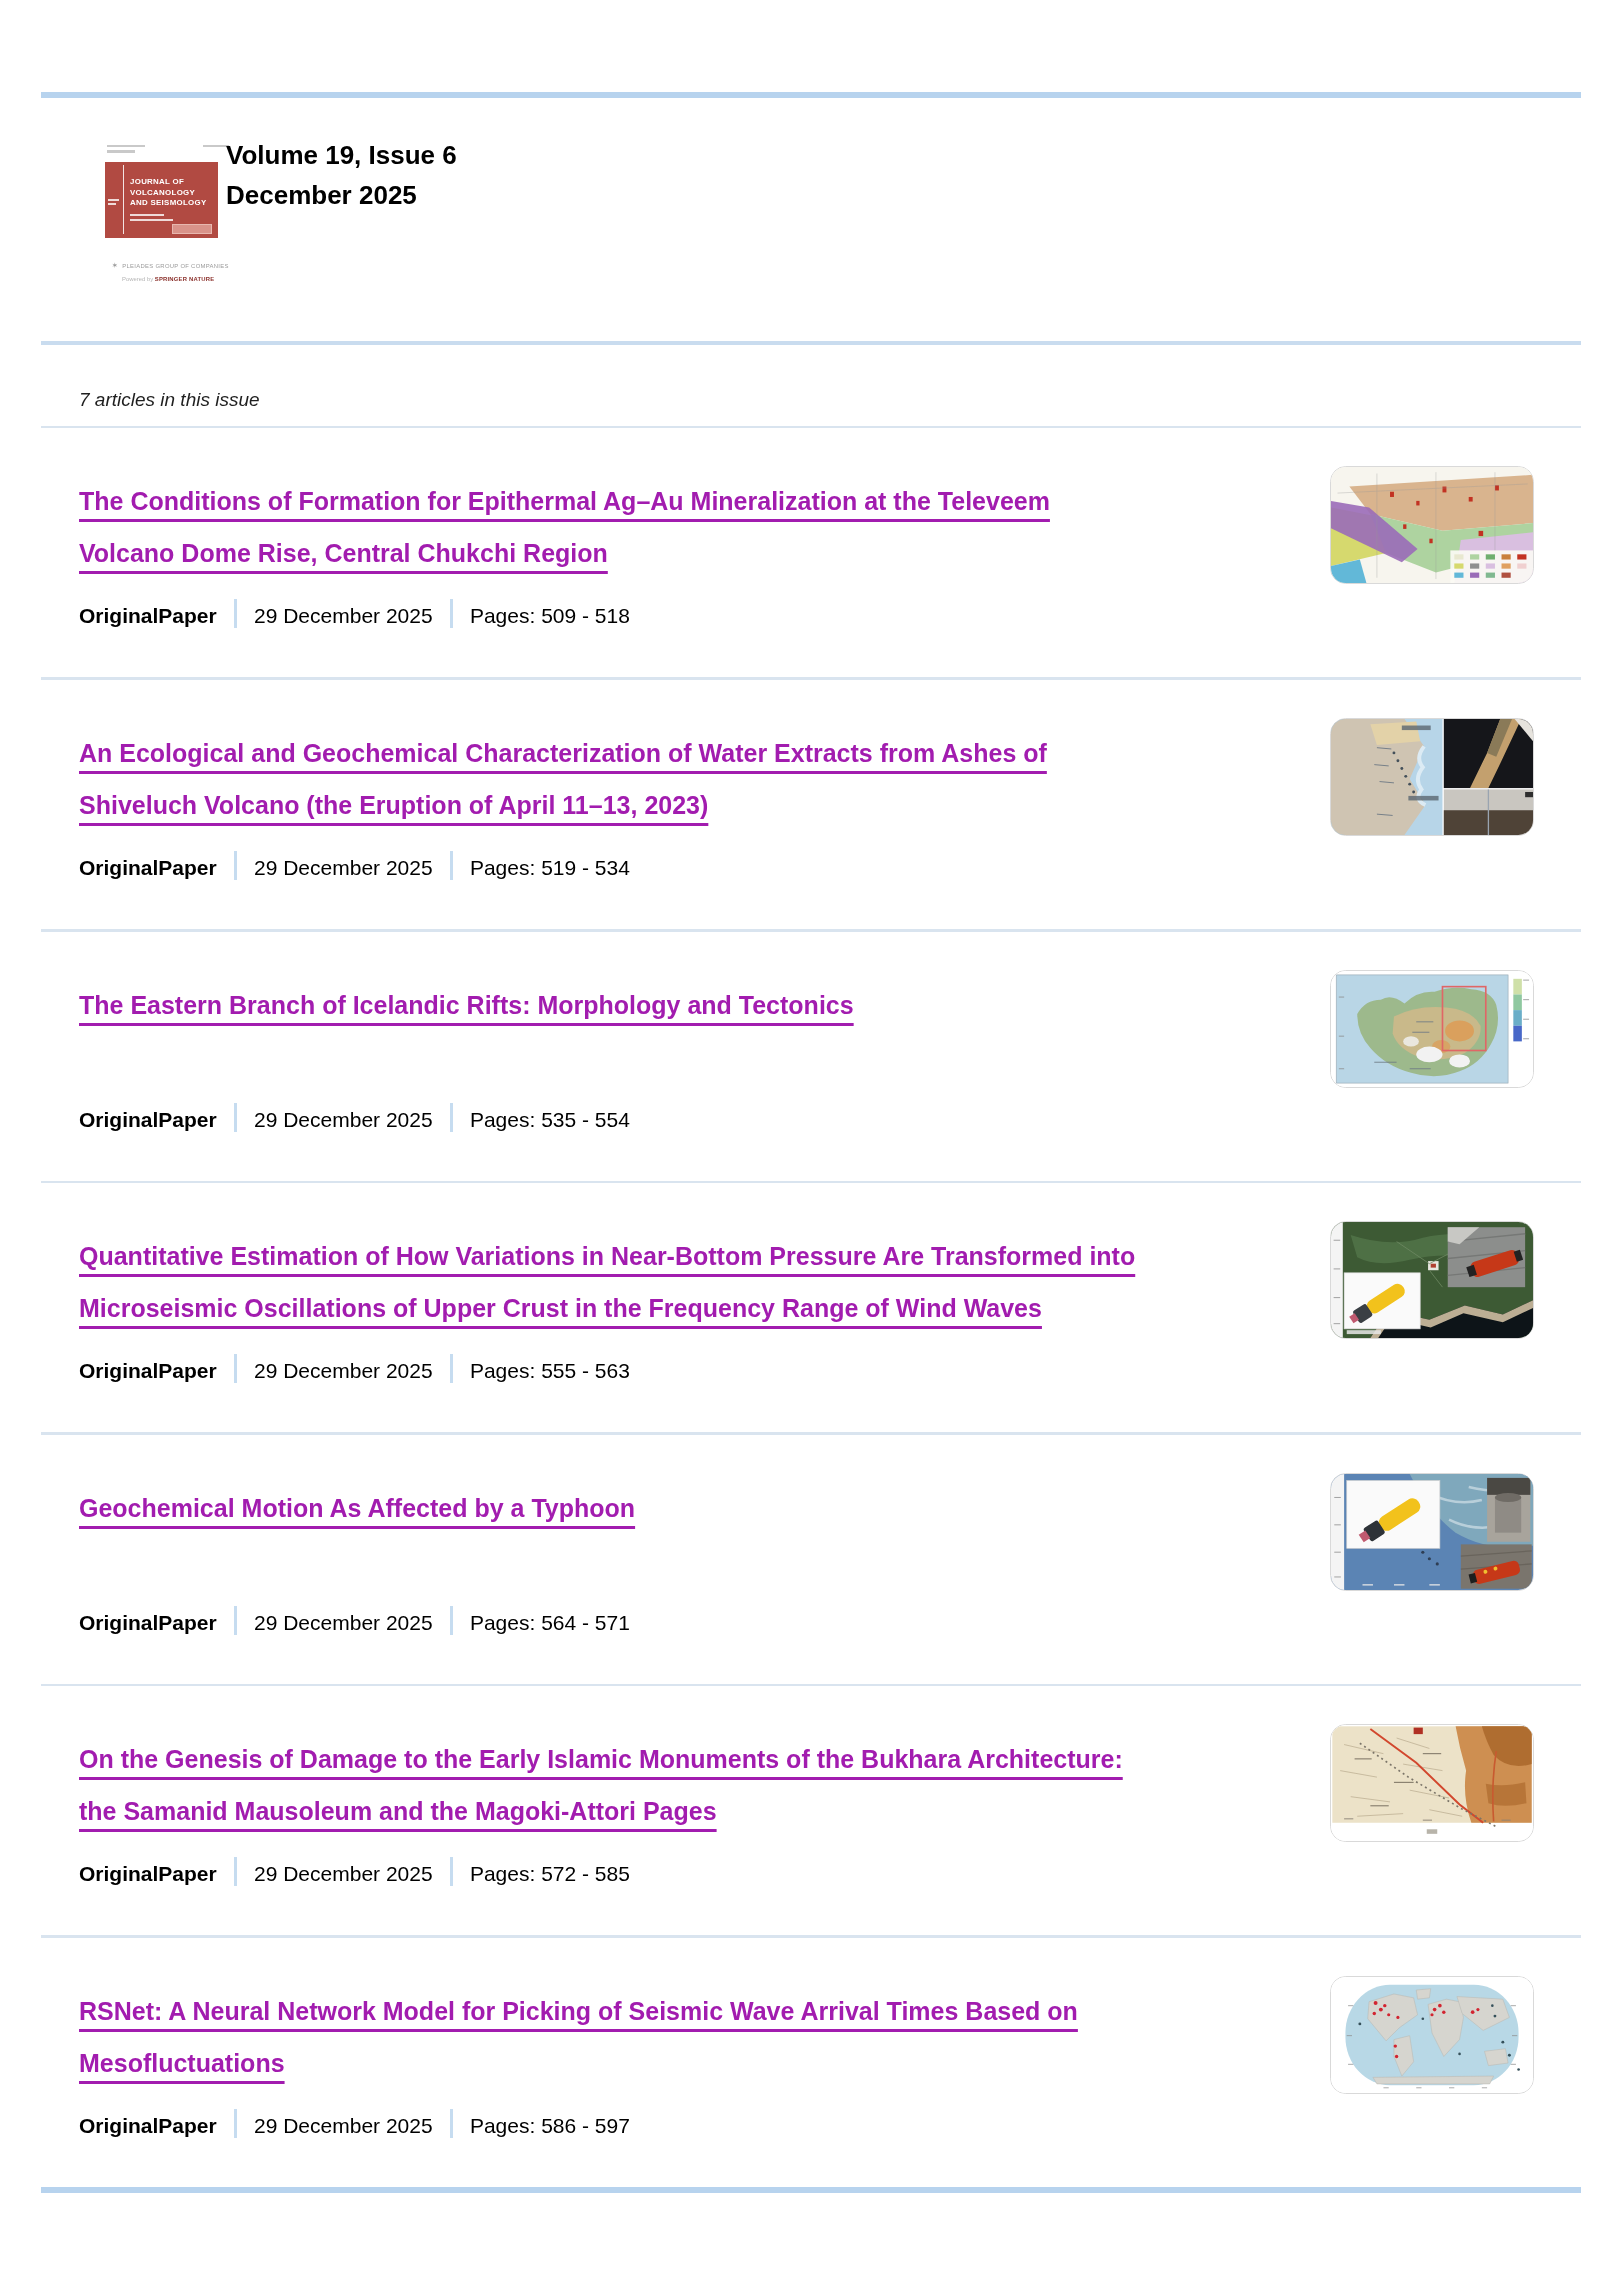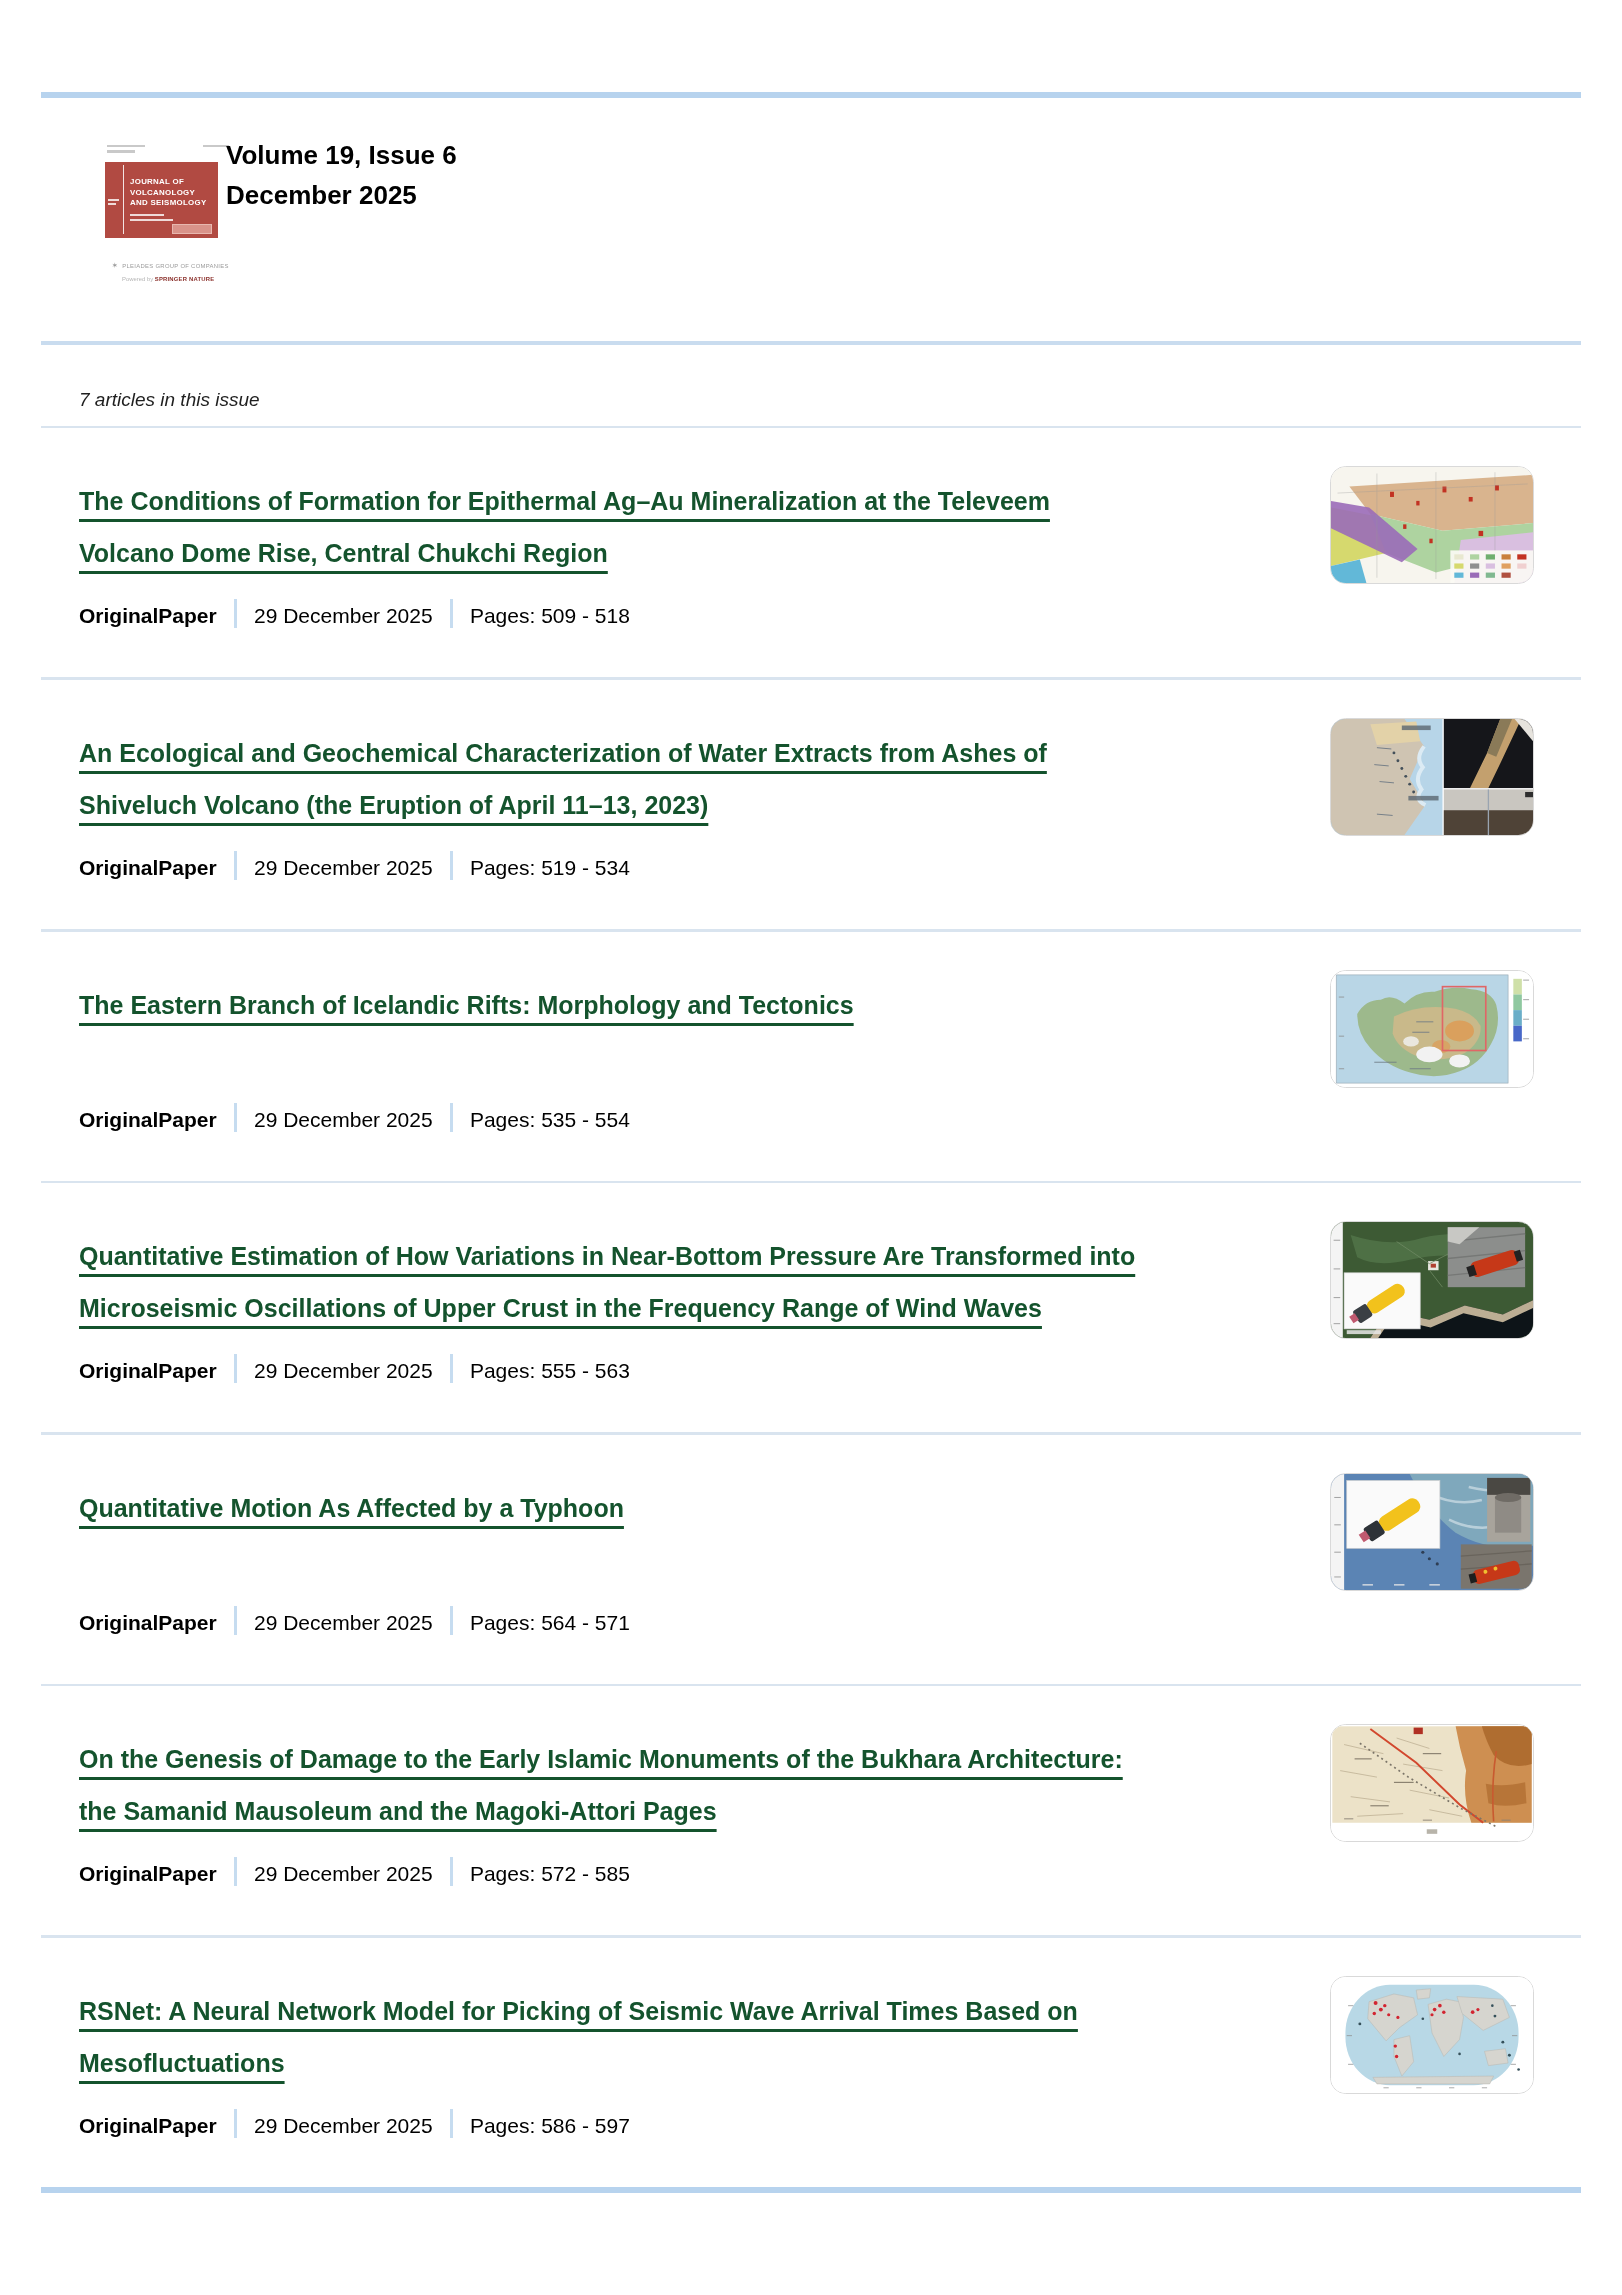--- a/index.html
+++ b/index.html
@@ -40,21 +40,21 @@
   .issue-title{font-size:26px;font-weight:bold;line-height:1.15;}
   .issue-date{font-size:26px;font-weight:bold;margin-top:9px;}
 
   
   .articles-count{padding:44px 0 0 38px;height:37px;font-size:19px;color:#1f1f1f;font-style:italic;}
 
   
   .article{position:relative;height:249px;}
   .article .title{position:absolute;left:38px;top:47px;margin:0;max-width:1060px;
     font-size:25px;font-weight:bold;line-height:2.08;}
-  .article .title a{color:#14532d;text-decoration:underline;
+  .article .title a{color:#a21caf;text-decoration:underline;
     text-decoration-thickness:3.3px;text-underline-offset:9.2px;cursor:pointer;}
   .meta{position:absolute;left:38px;top:171px;display:flex;align-items:flex-end;gap:17px;font-size:21px;}
   .meta .type{font-weight:bold;}
   .vbar{width:3.3px;height:29px;background:#c6dcf0;}
   .thumb{position:absolute;top:38px;right:47px;width:202px;height:116px;
     border:1.3px solid #d9d9d9;border-radius:15.7px;overflow:hidden;background:#fff;cursor:pointer;}
   .thumb svg{display:block;width:100%;height:100%;}
 </style>
 </head>
 <body>
@@ -303,21 +303,21 @@
             <rect x="282" y="56" width="10" height="16" fill="#222"></rect>
           </g>
           <rect x="24" y="166" width="52" height="6" fill="#e8e8e8" opacity="0.85"></rect>
         </svg>
       </div>
     </article>
 
     <div class="rule"></div>
 
     <article class="article">
-      <h3 class="title"><a>Quantitative Motion As Affected by a Typhoon</a></h3>
+      <h3 class="title"><a>Geochemical Motion As Affected by a Typhoon</a></h3>
       <div class="meta">
         <span class="type">OriginalPaper</span>
         <span class="vbar"></span>
         <span class="date">29 December 2025</span>
         <span class="vbar"></span>
         <span class="pages">Pages: 564 - 571</span>
       </div>
       <div class="thumb">
         <svg viewBox="0 0 308 178" preserveAspectRatio="none">
           <rect x="0" y="0" width="308" height="178" fill="#5b84b4"></rect>

